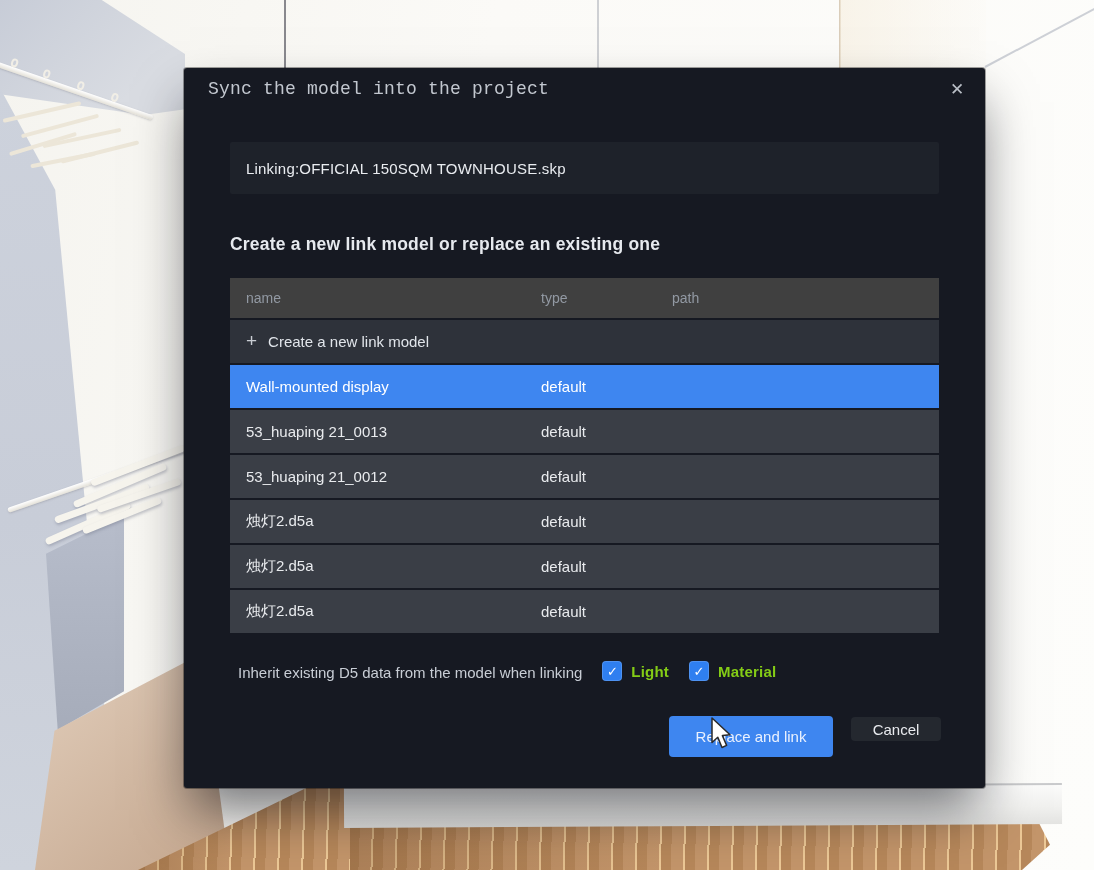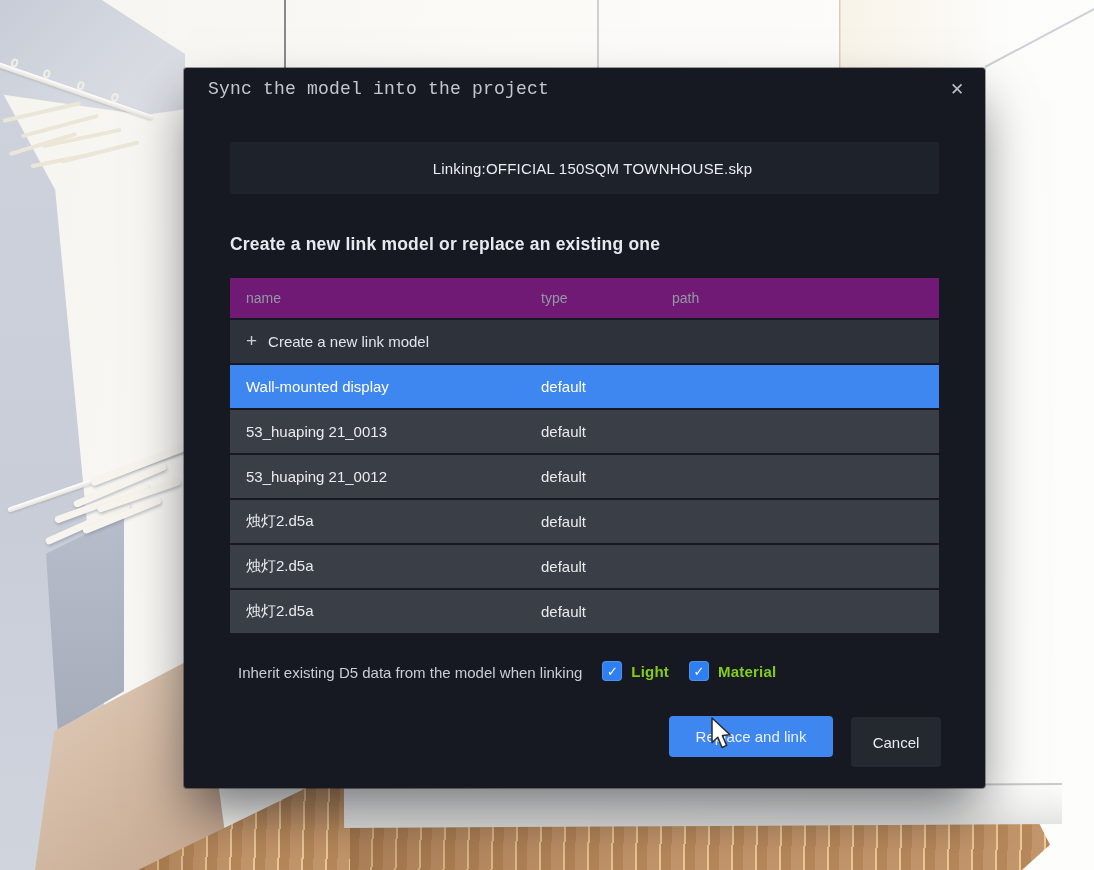--- a/index.html
+++ b/index.html
@@ -67,43 +67,43 @@
 
   
   .dialog{position:absolute;left:184px;top:68px;width:801px;height:720px;
     background:var(--dialog_bg);border-radius:3px;color:#e8eaee;
     box-shadow:0 28px 50px -6px rgba(8,10,16,.55),0 0 0 1px rgba(0,0,0,.35);}
   .dlg-title{position:absolute;left:24px;top:11px;font-size:18px;color:#c2c7cf;letter-spacing:.2px;font-family:Liberation Mono, monospace;}
   .close-btn{position:absolute;left:760px;top:8px;width:26px;height:26px;display:flex;align-items:center;justify-content:center;
     font-size:17px;color:#b9bec6;cursor:pointer;}
   .linking-field{position:absolute;left:46px;top:74px;width:709px;height:52px;
     background:#1e222a;border-radius:2px;display:flex;align-items:center;padding-left:16px;
-    font-size:15px;color:#e9ecf0;letter-spacing:.2px;justify-content:center;}
+    font-size:15px;color:#e9ecf0;letter-spacing:.2px;}
   .section-heading{position:absolute;left:46px;top:166px;font-size:17.5px;font-weight:700;color:#e6e9ee;letter-spacing:.2px;}
   .link-table{position:absolute;left:46px;top:210px;width:709px;}
-  .thead{display:grid;grid-template-columns:311px 131px 1fr;height:40px;background:#701a75;align-items:center;
+  .thead{display:grid;grid-template-columns:311px 131px 1fr;height:40px;background:#404040;align-items:center;
     font-size:14px;color:#9299a3;}
   .thead .cell:first-child{padding-left:16px;}
   .trow{display:grid;grid-template-columns:311px 131px 1fr;height:43px;margin-top:2px;background:var(--row_bg);
     align-items:center;font-size:15px;color:#e9ebee;cursor:pointer;}
   .trow .cell:first-child{padding-left:16px;display:flex;align-items:center;gap:11px;}
   .trow.create{background:#2e323a;color:#e1e5ea;}
   .trow.selected{background:var(--accent);color:#ffffff;}
   .plus-glyph{font-size:19px;color:#c9cdd3;font-weight:400;line-height:1;margin-top:-2px;}
   .inherit-row{position:absolute;left:54px;top:585px;height:28px;display:flex;align-items:flex-end;
     font-size:15px;color:#c8cdd5;}
   .cb-group{display:flex;align-items:center;gap:9px;margin-left:20px;}
   .cb-group:first-of-type{margin-left:18px;}
   .checkbox{width:20px;height:20px;border-radius:4px;background:var(--checkbox);display:flex;align-items:center;justify-content:center;
     color:#fff;font-size:13px;font-weight:700;cursor:pointer;box-shadow:inset 0 0 0 1px rgba(255,255,255,.15);}
   .cb-label{color:#84cc16;font-weight:600;letter-spacing:.2px;}
   .btn{position:absolute;border:none;border-radius:4px;font-size:15px;cursor:pointer;
     font-family:"Liberation Sans","DejaVu Sans",sans-serif;display:flex;align-items:center;justify-content:center;}
   .btn-primary{left:485px;top:648px;width:164px;height:41px;background:var(--accent);color:#eaf1fe;font-weight:500;}
-  .btn-secondary{left:667px;top:649px;width:90px;height:50px;background:#24282f;color:#e8eaee;}
+  .btn-secondary{left:667px;top:649px;width:90px;height:24px;background:#24282f;color:#e8eaee;}
 
   .cursor{position:absolute;left:710px;top:717px;z-index:30;pointer-events:none;}
 </style>
 </head>
 <body>
 
 <div class="stage">
 
   <div class="scene">
     <div class="ceiling-wedge"></div>

